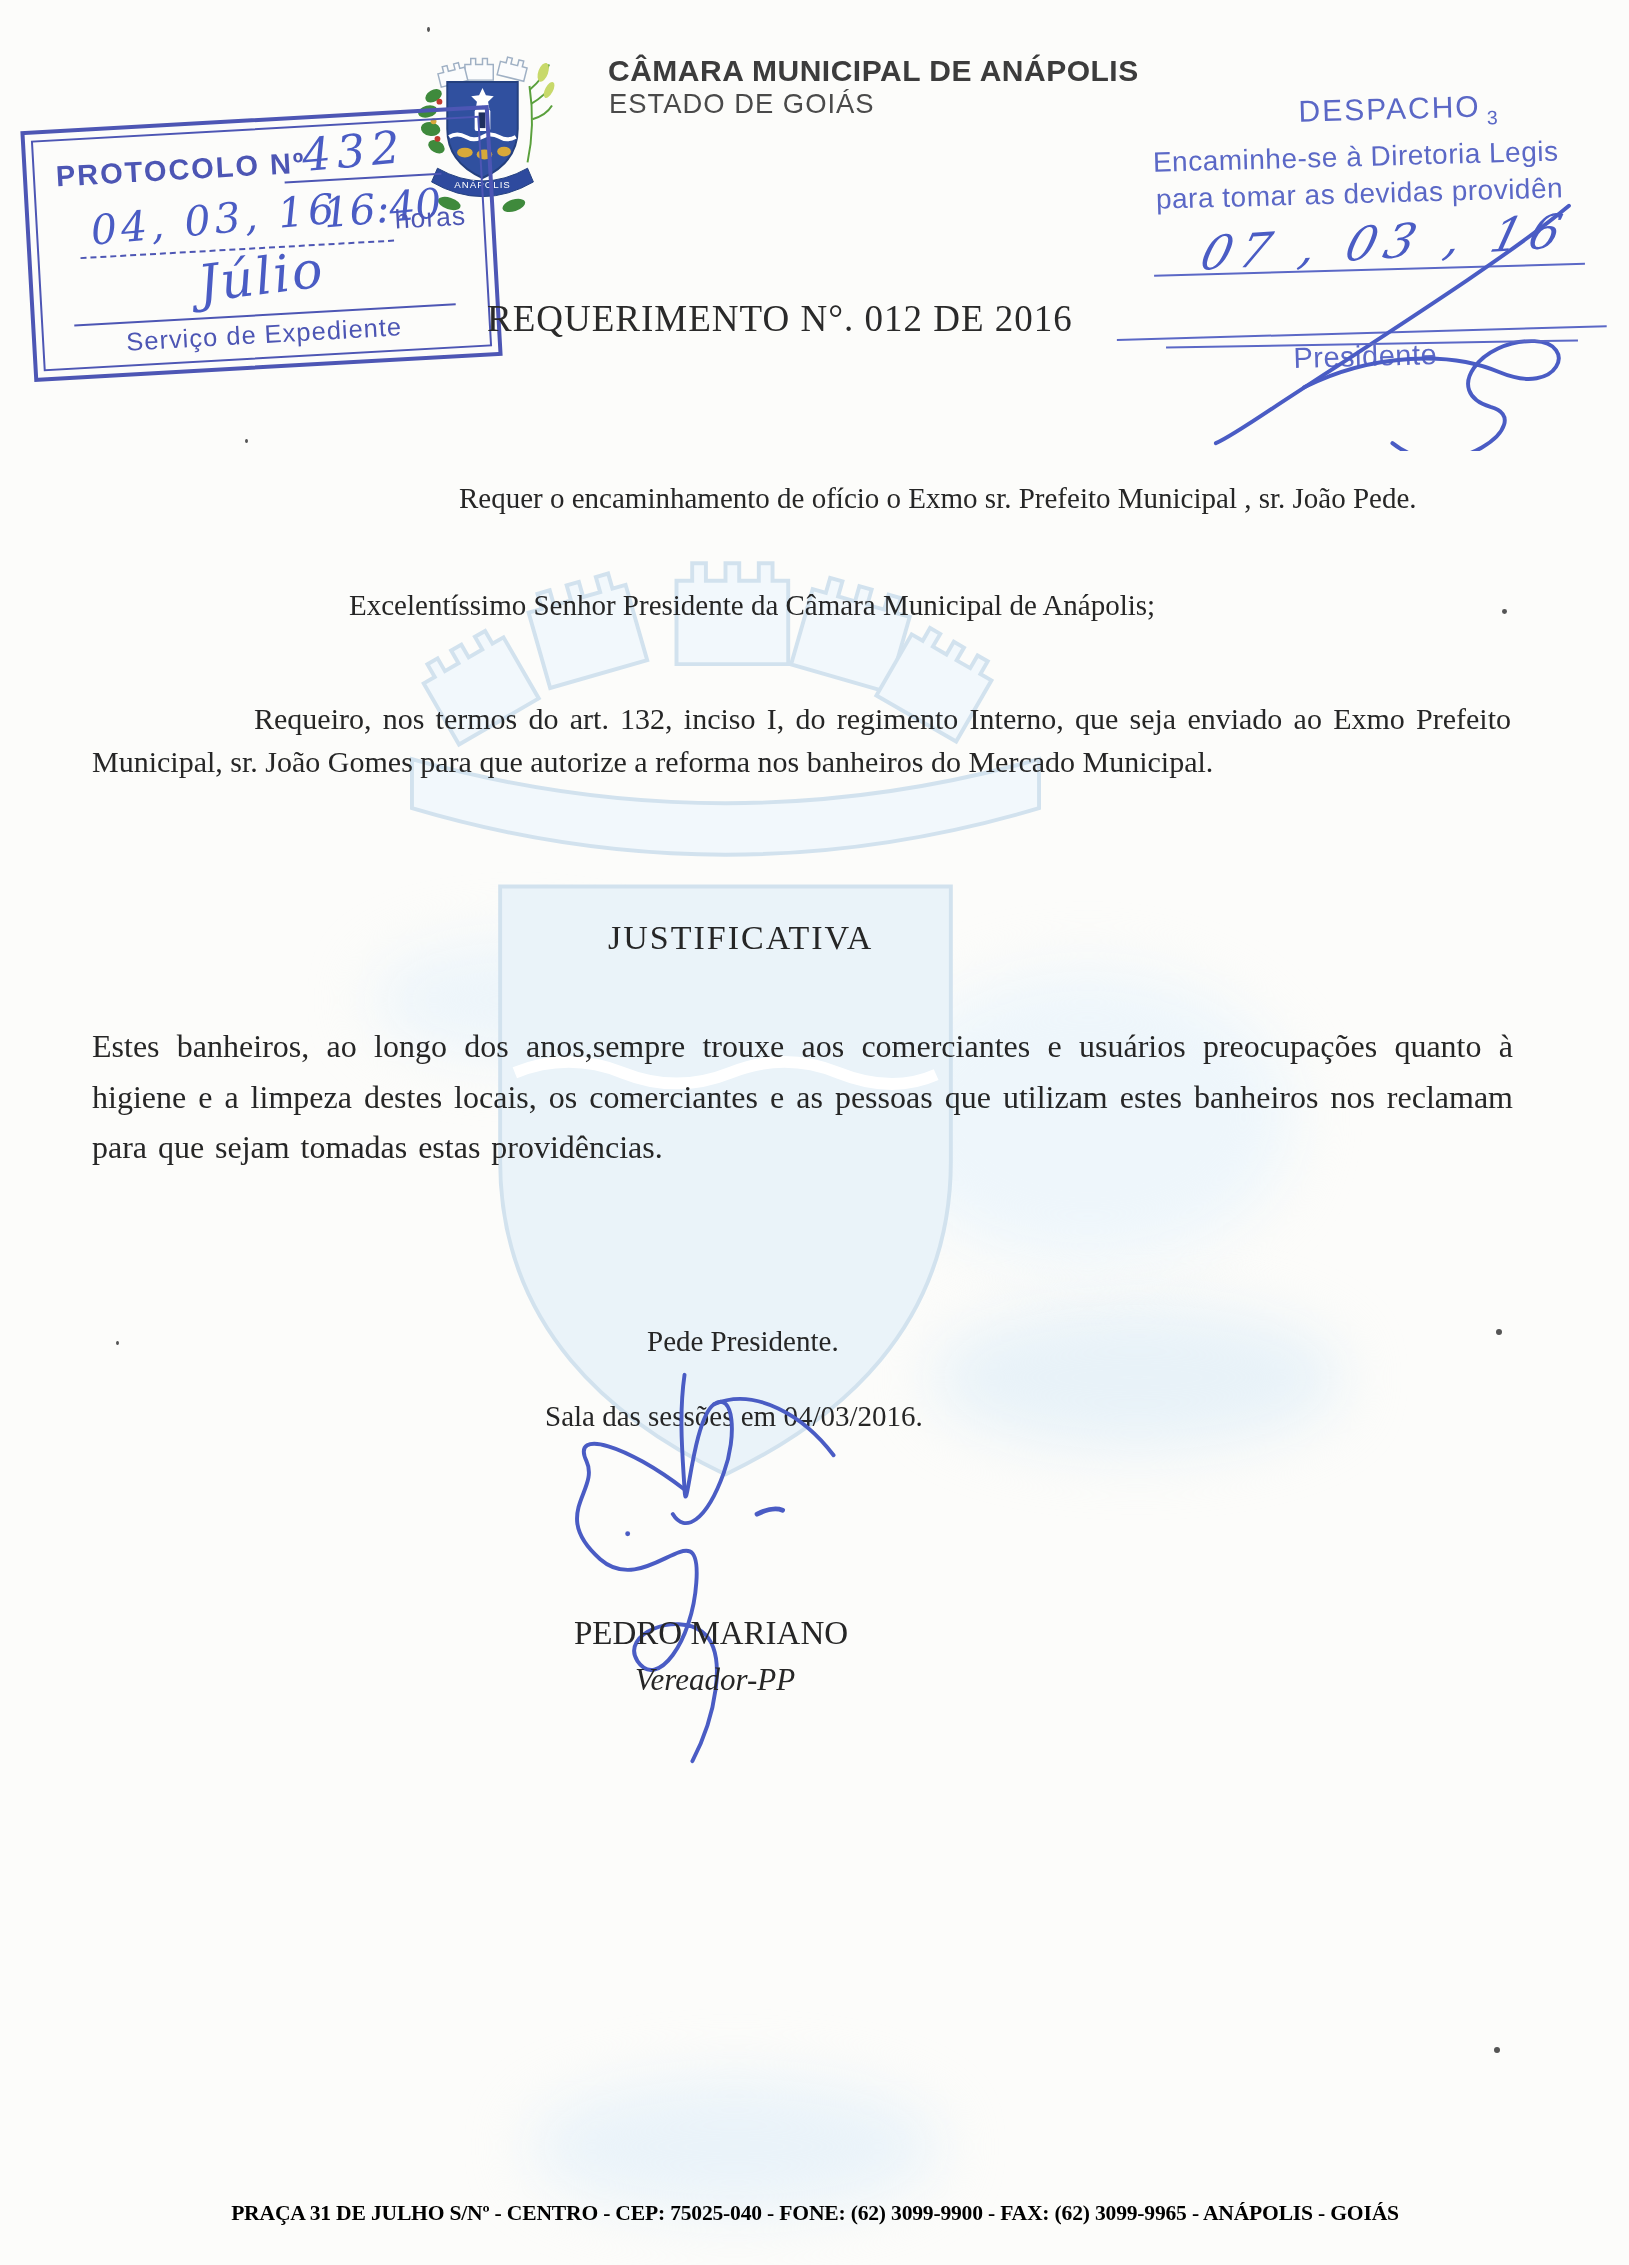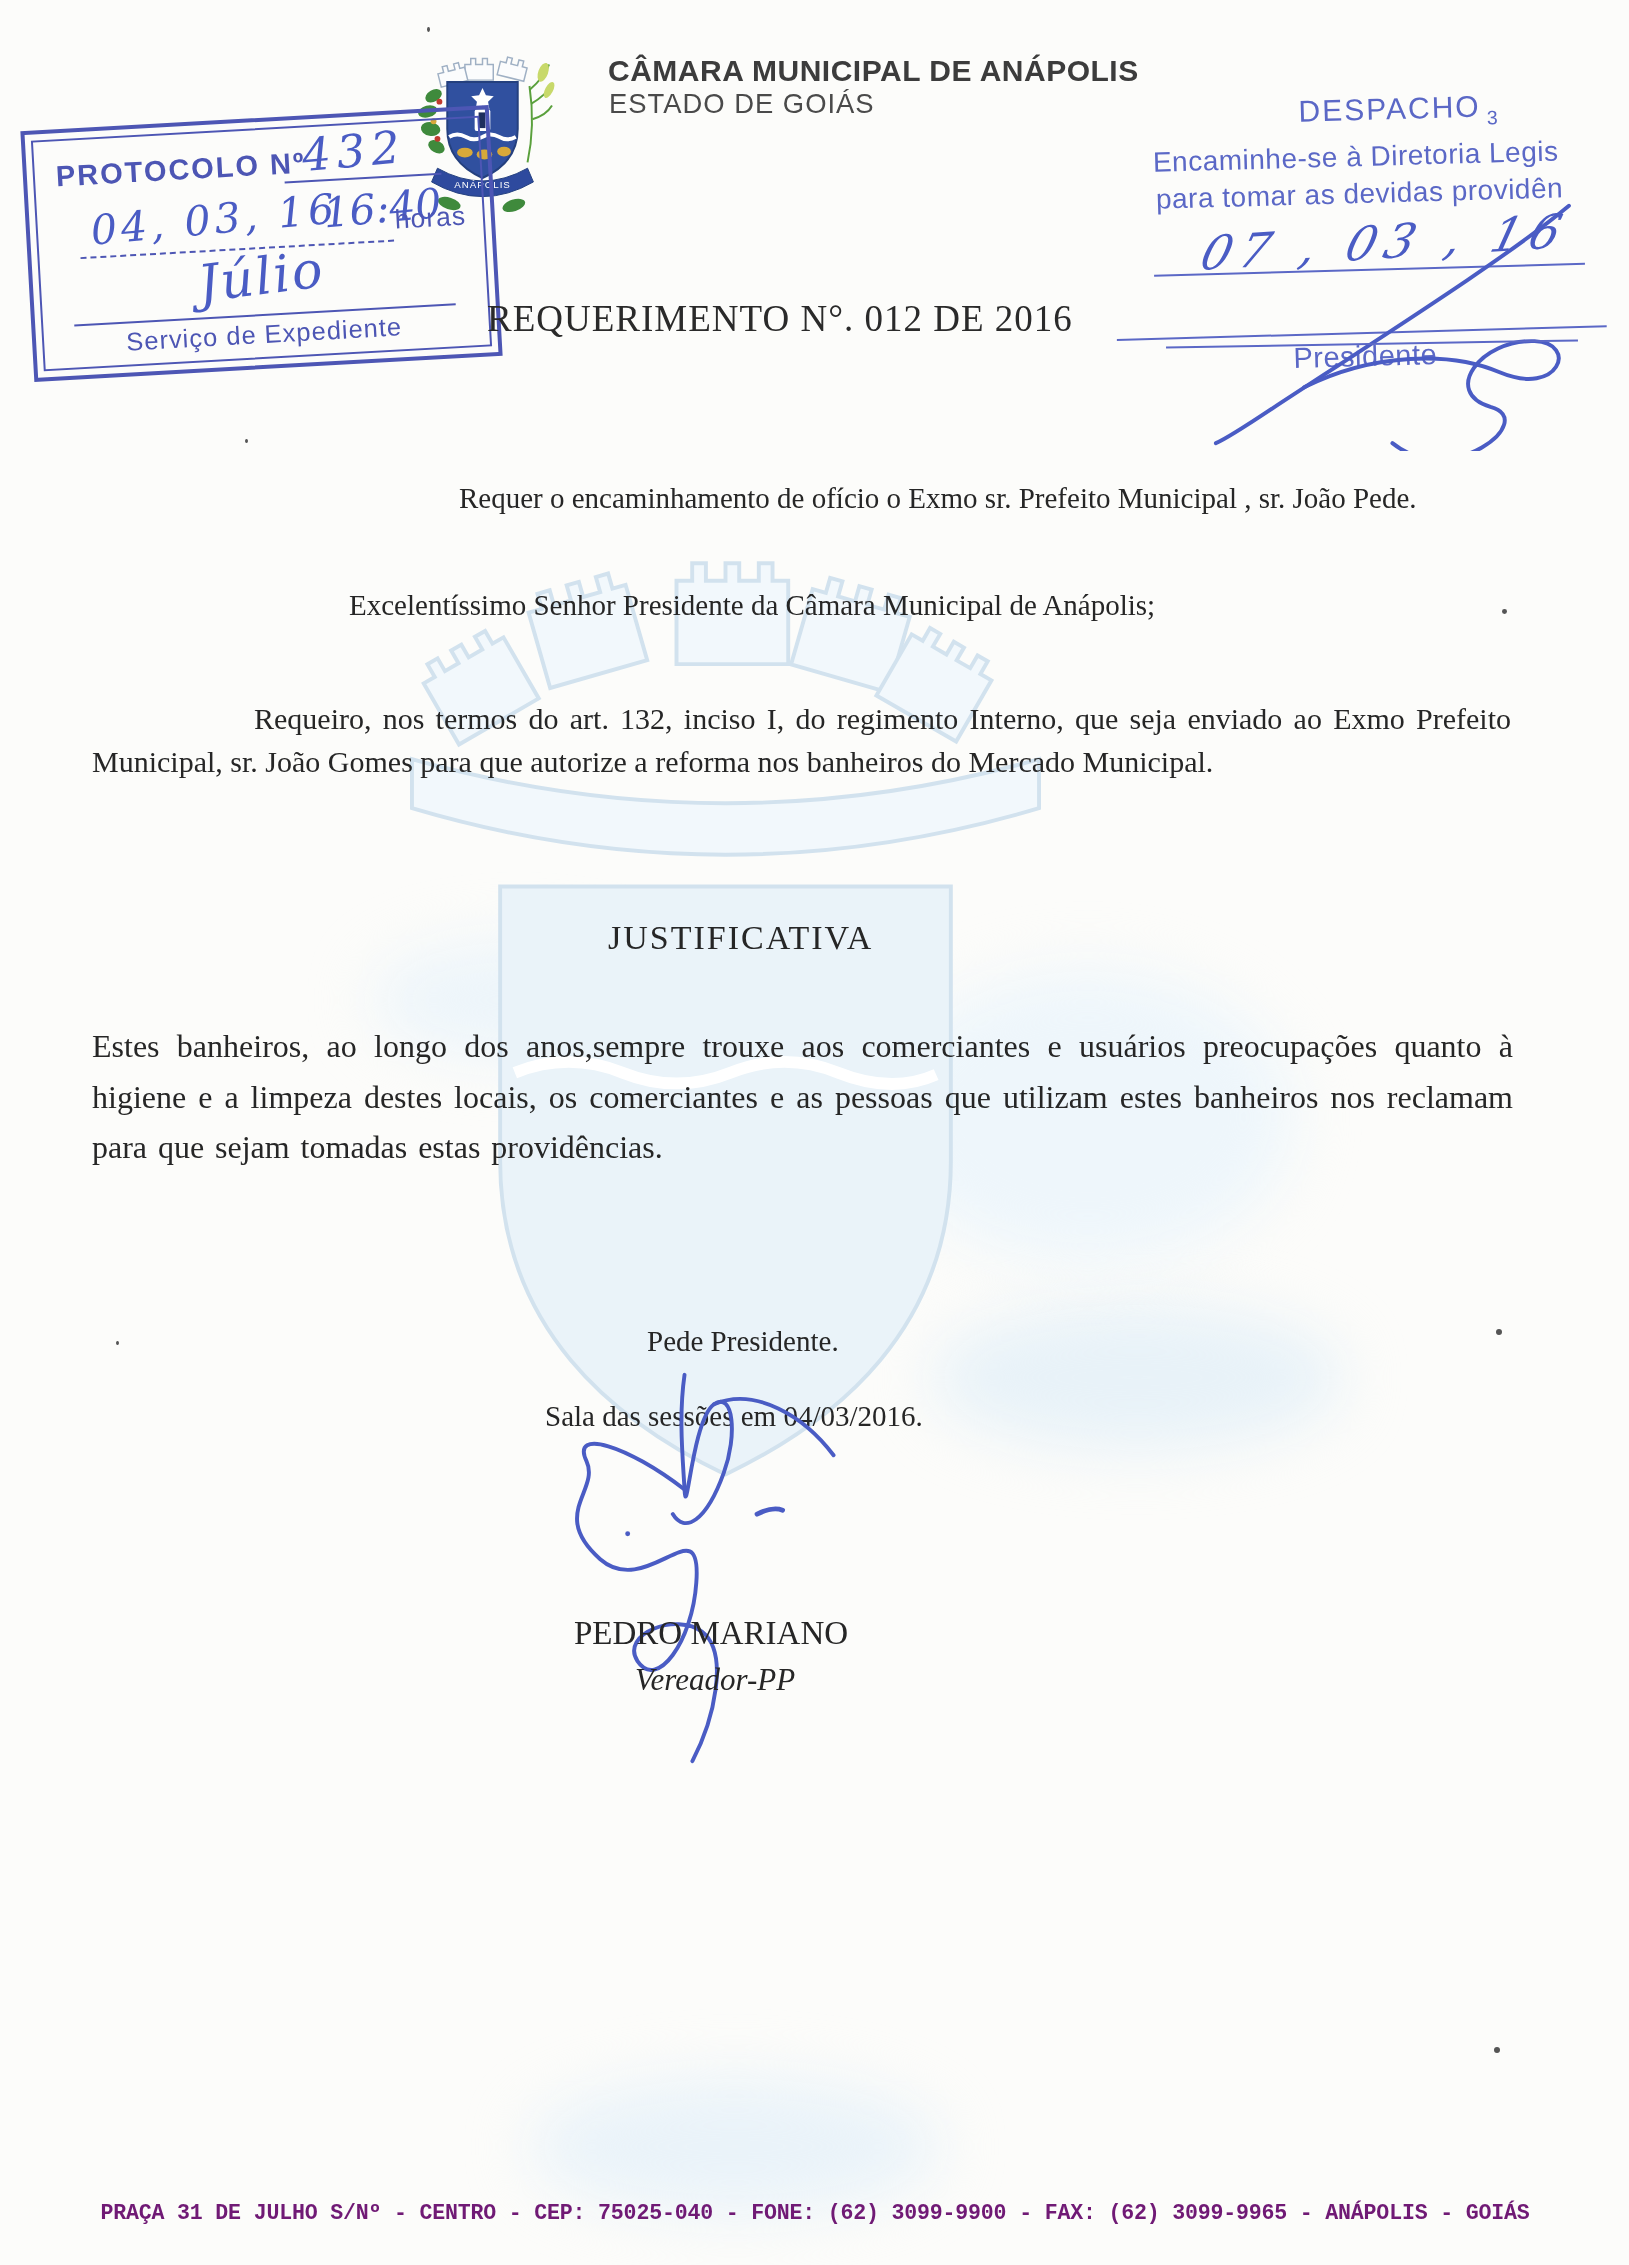--- a/index.html
+++ b/index.html
@@ -29,22 +29,22 @@
   .despacho{color:#5b68c6;font-family:"Liberation Sans",sans-serif;transform:rotate(-1.6deg);}
   .despacho .t{font-size:30px;letter-spacing:2px;}
   .despacho .l{font-size:28px;letter-spacing:0.5px;}
   
   .doc-title{font-size:37px;letter-spacing:1px;color:#2a2a2a;}
   .para{font-size:29px;line-height:1.38;text-align:justify;}
   .just-head{font-size:34px;letter-spacing:2px;}
   .just-body{font-size:32px;line-height:1.58;text-align:justify;word-spacing:2.9px;}
   .center-line{font-size:29px;}
   .footer{
-    font-family:Liberation Mono, monospace;font-weight:bold;font-size:21.6px;
-    color:#701a75;letter-spacing:-0.2px;white-space:nowrap;text-align:center;
+    font-family:Liberation Serif, serif;font-weight:bold;font-size:21.6px;
+    color:#000000;letter-spacing:-0.2px;white-space:nowrap;text-align:center;
   }
   .speck{position:absolute;background:#555;border-radius:50%;}
   svg{display:block;}
 </style>
 </head>
 <body>
 
 <div class="blob" style="left:931px;top:1304px;width:412px;height:147px;background:#e8f2f8;"></div>
 <div class="blob" style="left:529px;top:2078px;width:412px;height:137px;background:#eaf3f9;"></div>
 <div class="blob" style="left:372px;top:941px;width:294px;height:118px;background:#edf5fa;"></div>

